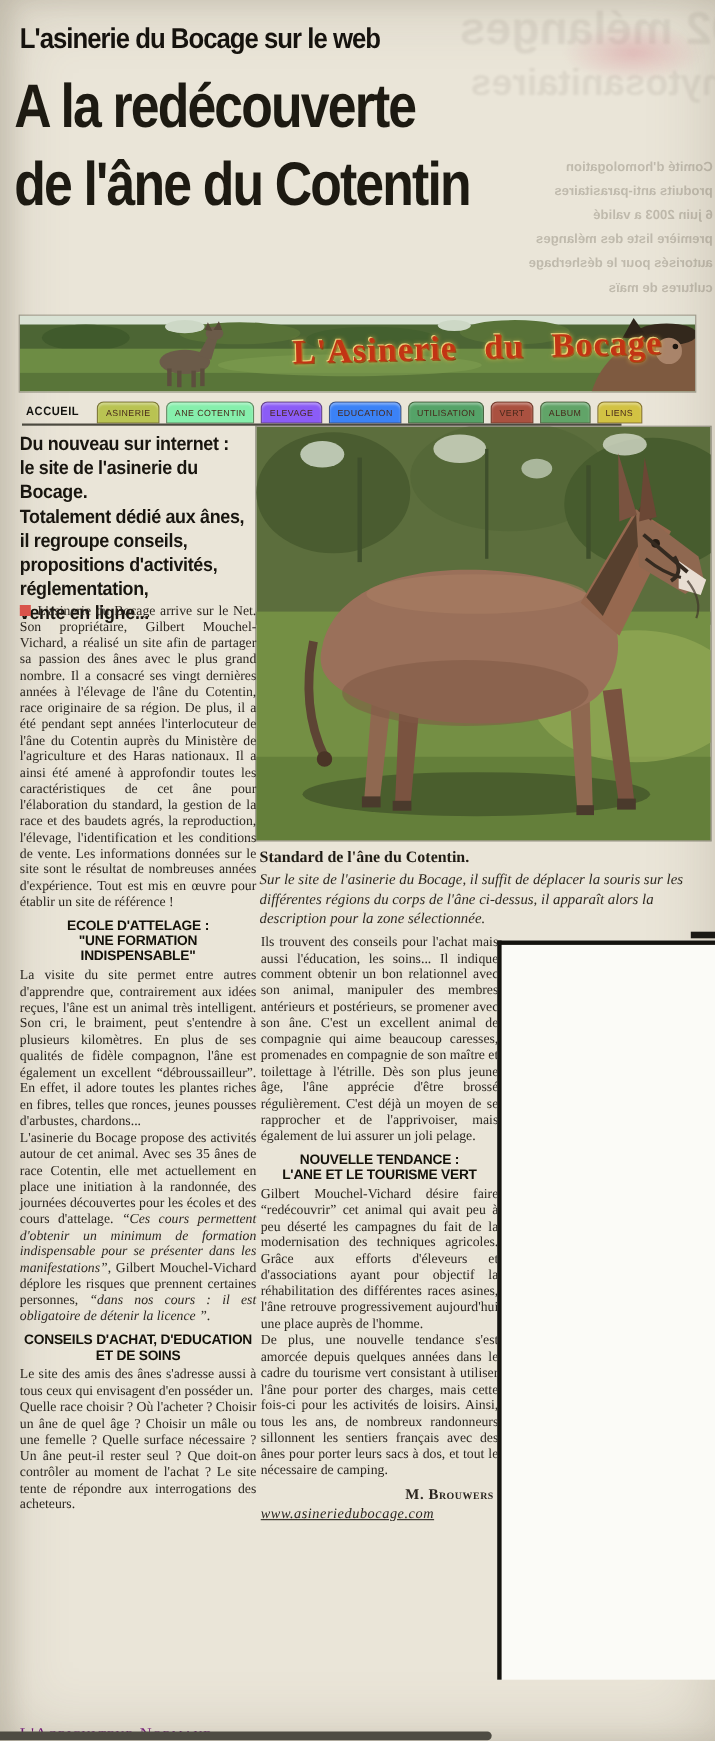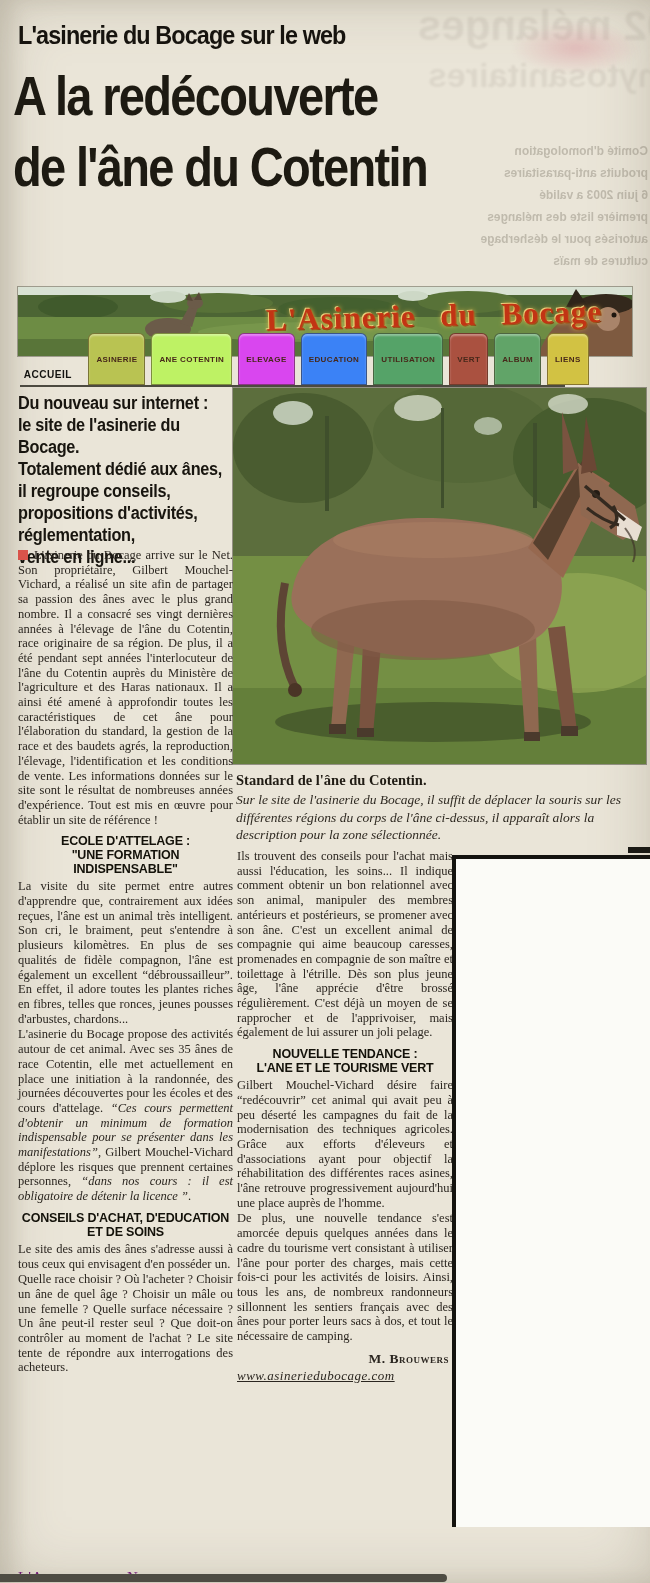--- a/index.html
+++ b/index.html
@@ -34,22 +34,22 @@
   .banner-title{position:absolute;left:248px;top:11px;font-family:"Liberation Serif",serif;
     font-weight:700;font-size:31px;color:#c23414;word-spacing:16px;white-space:nowrap;
     transform:rotate(-1.5deg);letter-spacing:1px;
     text-shadow:0 0 5px #edc24e, 1px 1px 0 #7c2a08, -1px -1px 0 #e9d28a;}
   
   .navbar{position:absolute;left:20px;top:360px;width:545px;height:25px;display:flex;
     align-items:flex-end;gap:6px;border-bottom:2px solid #4c4a40;}
   .tab-home{font-family:"Liberation Sans",sans-serif;font-weight:800;font-size:11px;
     color:#131310;padding:4px 6px 5px 4px;letter-spacing:.5px;transform:scaleX(.92);transform-origin:left bottom;}
   .tab{height:18px;border-radius:6px 6px 0 0;border:1px solid rgba(60,40,25,.5);
-    display:flex;align-items:center;justify-content:center;padding:16px 7px;
-    font-family:"Liberation Sans",sans-serif;font-weight:700;font-size:8px;
+    display:flex;align-items:center;justify-content:center;padding:0 7px;
+    font-family:"Liberation Sans",sans-serif;font-weight:400;font-size:8px;
     color:#47281a;letter-spacing:.4px;box-shadow:inset 0 2px 2px rgba(255,255,255,.35);white-space:nowrap;}
   
   .intro{position:absolute;left:18px;top:392px;width:232px;font-family:"Liberation Sans",sans-serif;
     font-weight:700;font-size:17.5px;line-height:22px;color:#18150f;white-space:pre-line;
     transform:scaleX(.93);transform-origin:left top;letter-spacing:-.3px;}
   
   .photo{position:absolute;left:233px;top:388px;width:413px;height:376px;outline:1px solid rgba(60,60,45,.5);}
   
   .caption{position:absolute;left:236px;top:771px;width:406px;}
   .cap-title{font-weight:700;font-size:14.5px;color:#201c14;}
@@ -132,22 +132,22 @@
         <circle cx="590" cy="32" r="12" fill="#a9846a"></circle>
         <circle cx="596" cy="28" r="2.5" fill="#1e160f"></circle>
       </g>
     </svg>
     <div class="banner-title">L'Asinerie du Bocage</div>
   </div>
 
   <div class="navbar">
     <div class="tab-home" style="color:#131310">ACCUEIL</div>
     <div class="tab" style="background:#b9c352">ASINERIE</div>
-    <div class="tab" style="background:#bef264">ANE COTENTIN</div>
-    <div class="tab" style="background:#d946ef">ELEVAGE</div>
+    <div class="tab" style="background:#86efac">ANE COTENTIN</div>
+    <div class="tab" style="background:#8b5cf6">ELEVAGE</div>
     <div class="tab" style="background:#3b82f6">EDUCATION</div>
     <div class="tab" style="background:#55a368">UTILISATION</div>
     <div class="tab" style="background:#aa5140">VERT</div>
     <div class="tab" style="background:#61a468">ALBUM</div>
     <div class="tab" style="background:#d2c243">LIENS</div>
   </div>
 
   <div class="intro">Du nouveau sur internet :
 le site de l'asinerie du Bocage.
 Totalement dédié aux ânes,

